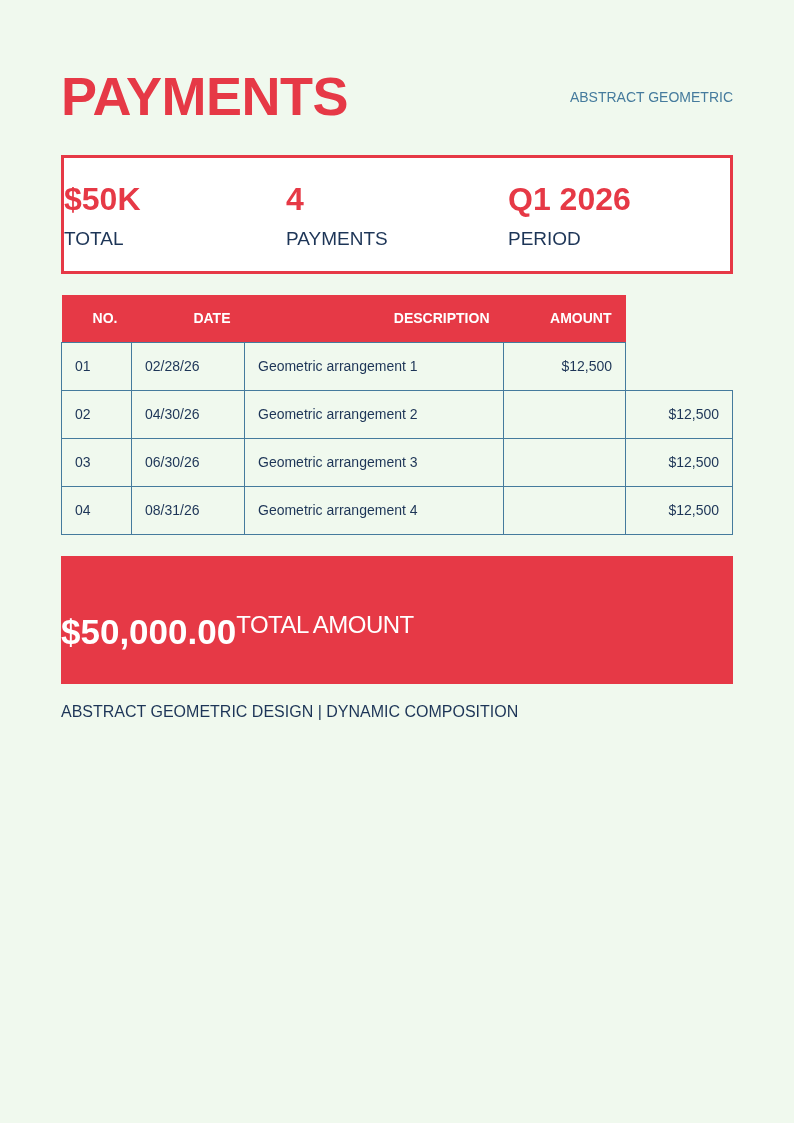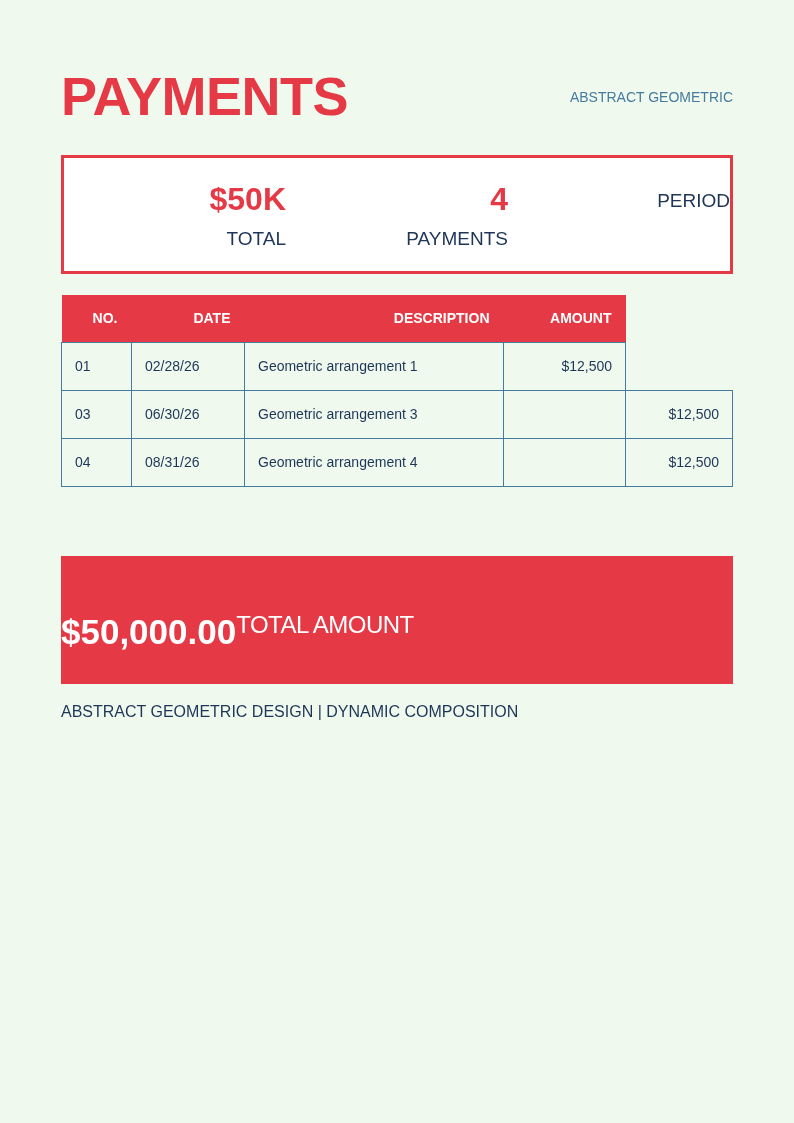--- a/index.html
+++ b/index.html
@@ -21,21 +21,21 @@
       font-size: 14px; color: #457b9d; line-height: 16px;
     }
 
     .summary {
       position: absolute; left: 61px; top: 155px;
       width: 672px; height: 119px;
       border: 3px solid #e63946; background: #ffffff;
       display: flex;
     }
     .summary .stat {
-      flex: 1; display: flex; flex-direction: column; align-items: flex-end;
+      flex: 1; display: flex; flex-direction: column; align-items: flex-start;
       padding-top: 22px;
     }
     .stat .value {
       font-size: 32px; font-weight: 700; color: #e63946; line-height: 38px;
     }
     .stat .label {
       margin-top: 10px; font-size: 19px; color: #1d3557; line-height: 22px;
     }
 
     .table-wrap { position: absolute; left: 61px; top: 295px; }
@@ -84,20 +84,21 @@
   <div class="summary">
     <div class="stat">
       <div class="value">$50K</div>
       <div class="label">TOTAL</div>
     </div>
     <div class="stat">
       <div class="value">4</div>
       <div class="label">PAYMENTS</div>
     </div>
     <div class="stat">
+      <div class="value">Q1 2026</div>
       <div class="label">PERIOD</div>
     </div>
   </div>
 
   <div class="table-wrap">
     <table>
       <thead>
         <tr>
           <th class="c-no">NO.</th>
           <th class="c-date">DATE</th>
@@ -106,20 +107,27 @@
           <th class="c-extra empty"></th>
         </tr>
       </thead>
       <tbody>
         <tr>
           <td>01</td>
           <td>02/28/26</td>
           <td>Geometric arrangement 1</td>
           <td class="right">$12,500</td>
           <td class="nob"></td>
+        </tr>
+        <tr>
+          <td>02</td>
+          <td>04/30/26</td>
+          <td>Geometric arrangement 2</td>
+          <td></td>
+          <td class="right">$12,500</td>
         </tr>
         <tr>
           <td>03</td>
           <td>06/30/26</td>
           <td>Geometric arrangement 3</td>
           <td></td>
           <td class="right">$12,500</td>
         </tr>
         <tr>
           <td>04</td>

